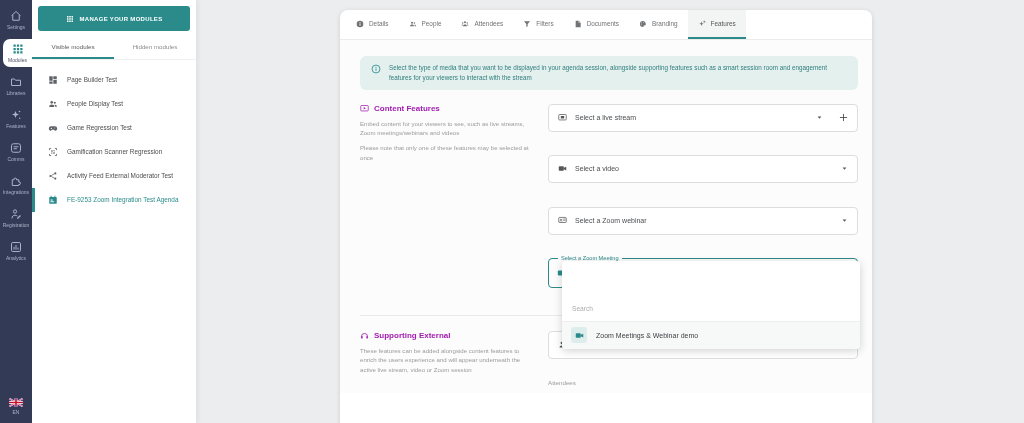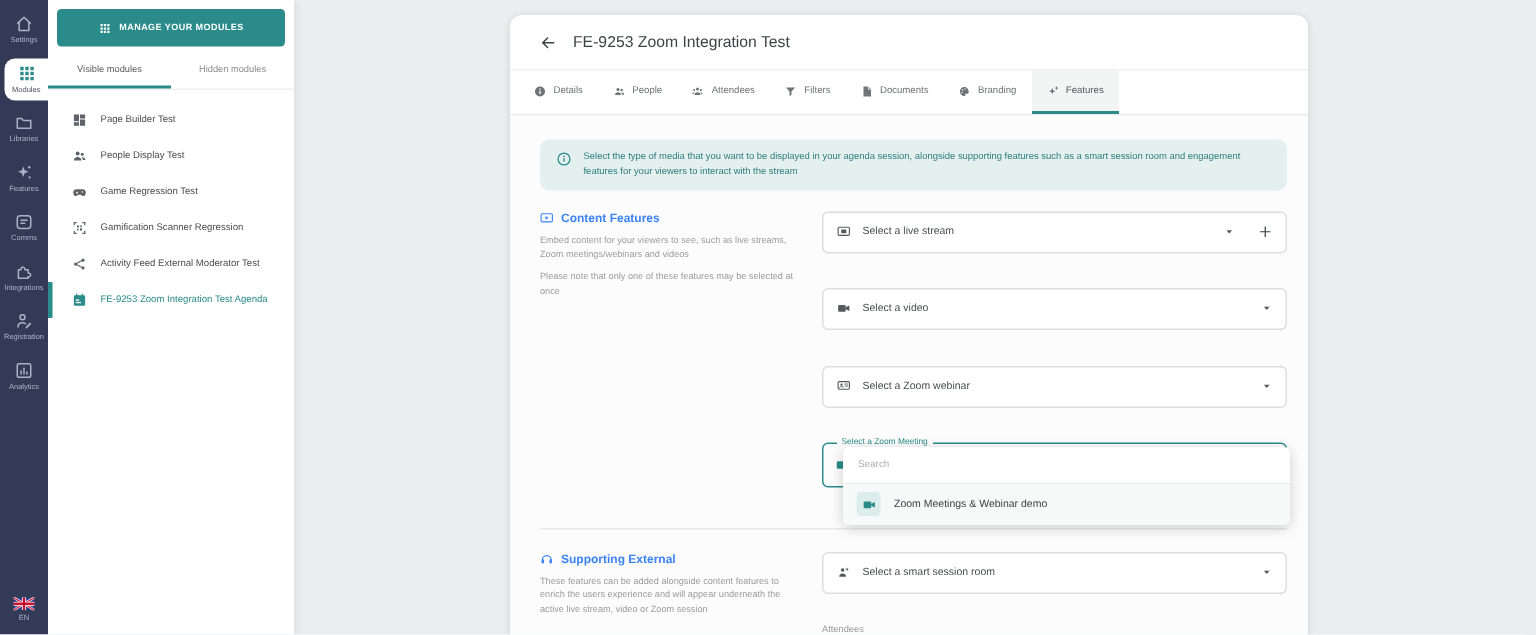--- a/index.html
+++ b/index.html
@@ -53,21 +53,21 @@
   .tab.active { background:#f3f4f4; border-bottom-color:#2b8b8b; color:#55585a; }
 
   .card-body { padding:16px 14px 0 20px; background:#fcfcfc; height:calc(100% - 67px); position:relative; }
   .banner { display:flex; align-items:flex-start; gap:8px; background:#e3f0ee; border-radius:6px;
             padding:7px 11px; }
   .banner .ic { width:10px; height:10px; color:#2b8b8b; flex-shrink:0; margin-top:1px; }
   .banner-text { font-size:6.3px; line-height:1.55; color:#2f7d7d; }
 
   .section { display:flex; margin-top:14px; }
   .sec-left { width:182px; flex-shrink:0; }
-  .sec-head { display:flex; align-items:center; gap:5px; color:#3b82f6;text-align:right; }
+  .sec-head { display:flex; align-items:center; gap:5px; color:#a21caf;text-align:right; }
   .sec-head .ic { width:9px; height:9px; }
   .sec-title { font-size:8px; font-weight:bold; }
   .sec-desc { margin-top:6px; font-size:6.1px; line-height:1.6; color:#9b9b9b; width:170px; }
   .sec-desc + .sec-desc { margin-top:5px; }
   .sec-right { flex:1; margin-left:6px; }
 
   .dd { height:28px; border:1px solid #ddd; border-radius:4px; background:#fff; display:flex;
         align-items:center; padding:0 9px; gap:8px; cursor:pointer; }
   .dd .lead-ic { width:9px; height:9px; color:#55585a; }
   .dd-label { font-size:7px; color:#4a4d4f; }
@@ -76,21 +76,21 @@
   .dd + .dd { margin-top:23px; }
   .dd.second { margin-top:23px; } .dd.third { margin-top:24px; }
 
   .zoom-field { position:relative; margin-top:23px; height:30px; border:1.5px solid #2b8b8b;
                 border-radius:4px; }
   .float-label { position:absolute; top:-4px; left:9px; background:#fcfcfc; padding:0 3px;
                  font-size:5.6px; color:#2b8b8b; white-space:nowrap; }
   .zoom-field .lead-ic { position:absolute; left:8px; top:9px; width:10px; height:10px; color:#2b8b8b; }
   .dd-panel { position:absolute; top:2px; left:13px; right:-3px; background:#fff; border-radius:4px;
               box-shadow:0 2px 9px rgba(0,0,0,.18); z-index:10; }
-  .search-row { height:25px; display:flex; align-items:center; padding:0 10px; border-bottom:1px solid #eee; }
+  .search-row { height:25px; display:flex; align-items:center; padding:0 10px; border-bottom:1px solid #eee;margin-top:36px; }
   .search-row input { border:none; outline:none; width:100%; font-family:inherit; font-size:6.6px;
                       color:#4a4d4f; background:transparent; }
   .search-row input::placeholder { color:#adadad; }
   .result-row { height:27px; display:flex; align-items:center; gap:9px; padding:0 9px; background:#f7f8f8;
                 border-radius:0 0 4px 4px; cursor:pointer; }
   .res-icbox { width:16px; height:16px; background:#dcedeb; border-radius:3px; display:flex;
                align-items:center; justify-content:center; }
   .res-icbox .ic { width:9px; height:9px; color:#2b8b8b; }
   .result-label { font-size:7px; color:#3f4346; }
 
@@ -262,28 +262,20 @@
               <rect x="6" y="15" width="8.5" height="2.2" fill="#fff"></rect>
             </svg>
           </span>
         <span class="module-label">FE-9253 Zoom Integration Test Agenda</span>
       </li>
     </ul>
   </aside>
 
   <main class="main">
     <section class="card">
-      <header class="card-header">
-        <span class="ic back">
-            <svg xmlns="http://www.w3.org/2000/svg" viewBox="0 0 24 24">
-              <path d="M20 12H4.5M11 5l-7 7 7 7" fill="none" stroke="currentColor" stroke-width="2.2" stroke-linecap="round" stroke-linejoin="round"></path>
-            </svg>
-          </span>
-        <h1 class="page-title">FE-9253 Zoom Integration Test</h1>
-      </header>
 
       <nav class="tabbar">
         <div class="tab">
           <span class="ic">
               <svg xmlns="http://www.w3.org/2000/svg" viewBox="0 0 24 24">
                 <circle cx="12" cy="12" r="10" fill="currentColor"></circle>
                 <rect x="10.7" y="10.2" width="2.6" height="7" fill="#fff"></rect>
                 <circle cx="12" cy="7.2" r="1.5" fill="#fff"></circle>
               </svg>
             </span>

